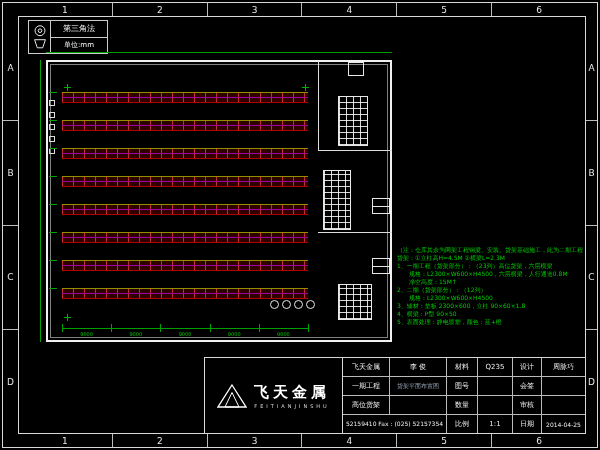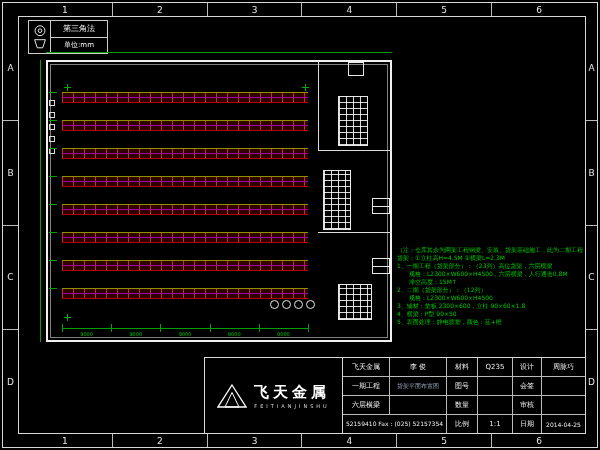--- a/index.html
+++ b/index.html
@@ -216,21 +216,21 @@
       <div class="c">设计</div>
       <div class="c">周脉巧</div>
 
       <div class="c">一期工程</div>
       <div class="c gray">货架平面布置图</div>
       <div class="c">图号</div>
       <div class="c"></div>
       <div class="c">会签</div>
       <div class="c"></div>
 
-      <div class="c">六层横梁</div>
+      <div class="c">高位货架</div>
       <div class="c"></div>
       <div class="c">数量</div>
       <div class="c"></div>
       <div class="c">审核</div>
       <div class="c"></div>
 
       <div class="c phone">52159410    Fax：(025) 52157354</div>
       <div class="c">比例</div>
       <div class="c">1:1</div>
       <div class="c">日期</div>

